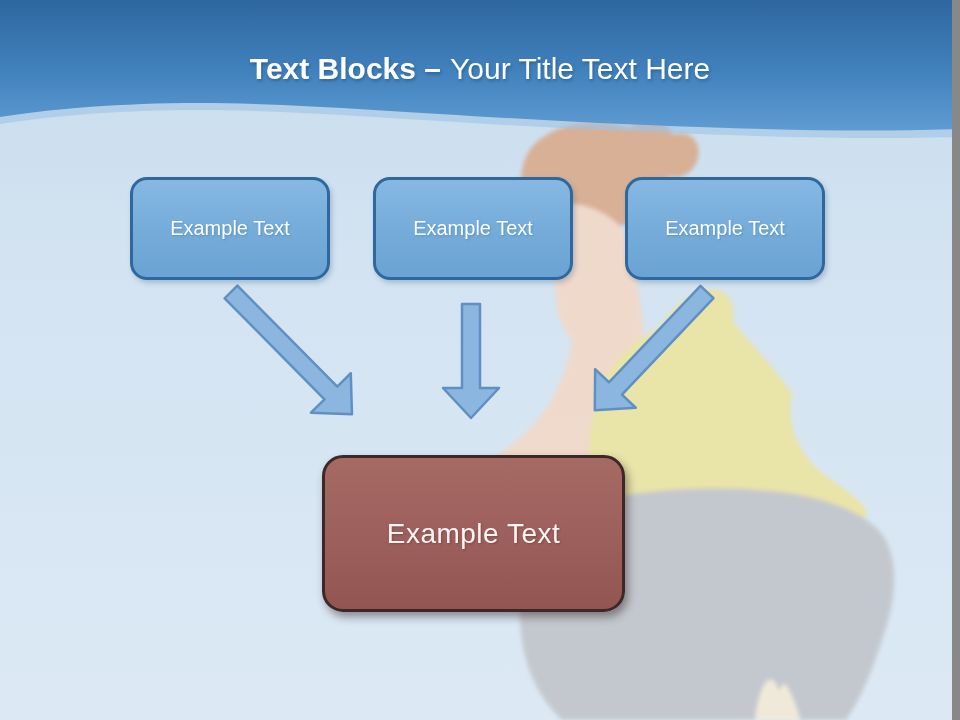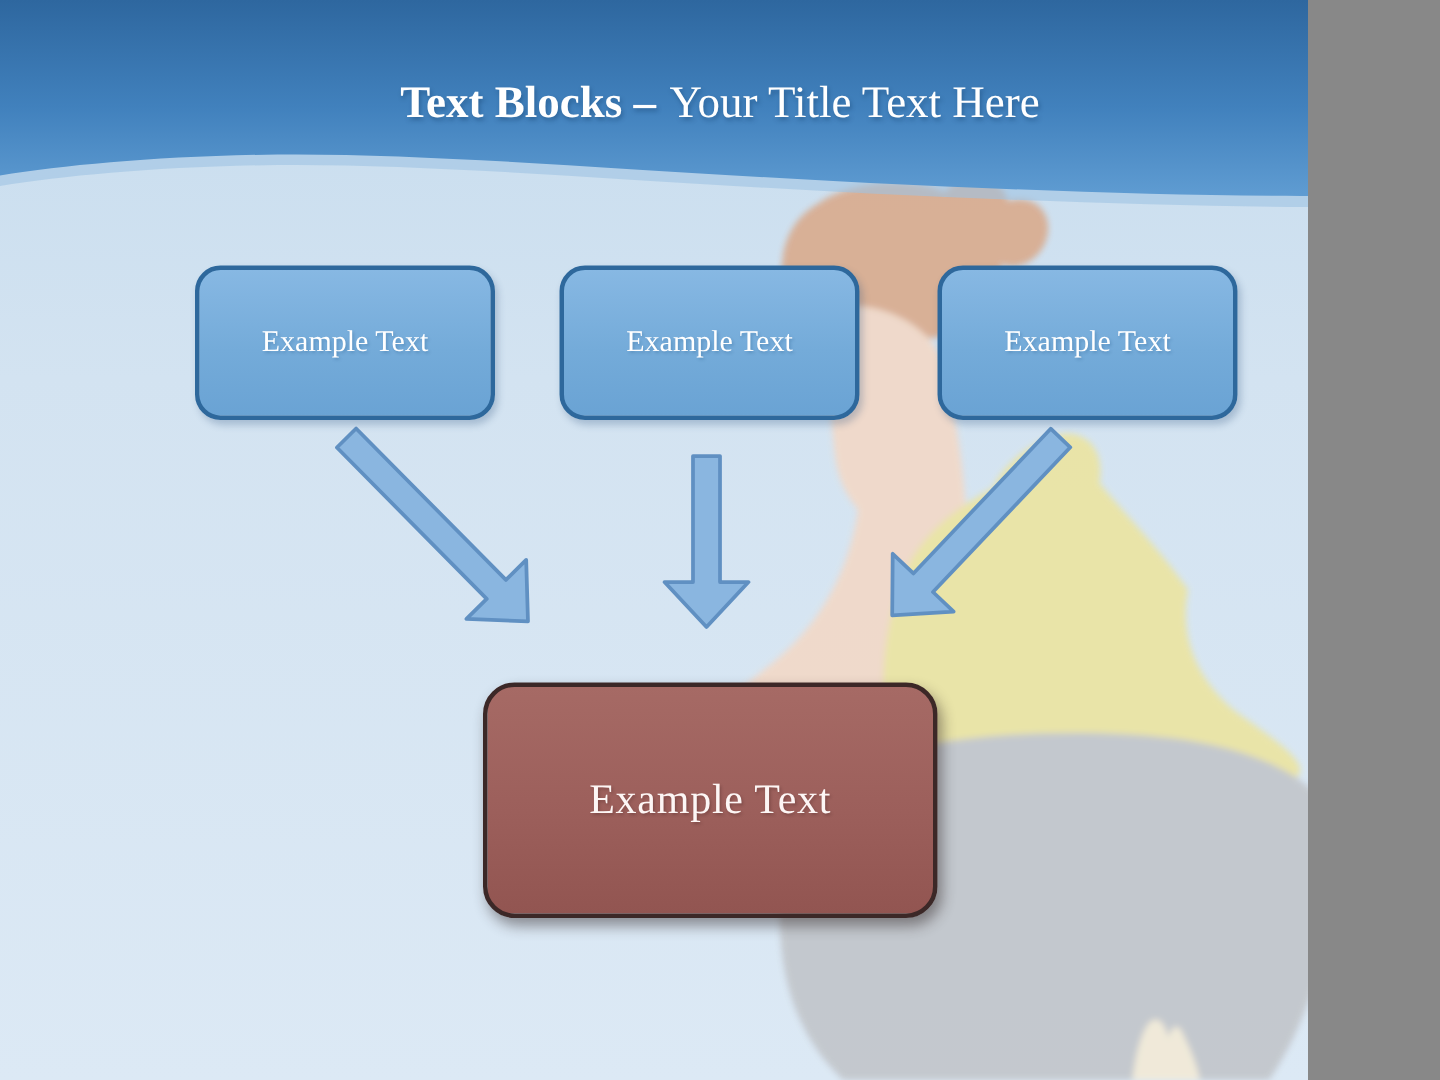--- a/index.html
+++ b/index.html
@@ -1,18 +1,18 @@
 <!DOCTYPE html>
 <html style="--header-top: #2e679f; --header-bottom: #5f9cd2; --background-top: #c6dcee; --background-bottom: #dce9f5; --block-fill: #7bb0dd; --block-border: #2e689c; --arrow-fill: #8ab6e0; --arrow-border: #6090c2; --center-fill: #9c5f5b; --center-border: #3c2827; --text: #ffffff;"><head>
 <meta charset="utf-8">
 <style>
   html,body{margin:0;padding:0;background:#888;}
   .slide{
-    position:relative;width:872px;height:720px;overflow:hidden;
-    font-family:Liberation Serif, serif;
+    position:relative;width:952px;height:720px;overflow:hidden;
+    font-family:Liberation Sans, sans-serif;
     background:linear-gradient(180deg,var(--background-top,#c6dcee) 0%,#d3e3f1 35%,var(--background-bottom,#dce9f5) 100%);
   }
   svg{display:block;}
   .layer{position:absolute;left:0;top:0;pointer-events:none;}
   
   .header-wrap{position:absolute;left:0;top:0;width:960px;height:150px;}
   .slide-title{
     position:absolute;left:0;top:52px;width:960px;text-align:center;
     color:#ffffff;font-size:30px;line-height:1.1;
     text-shadow:1px 2px 3px rgba(10,45,85,.35);

